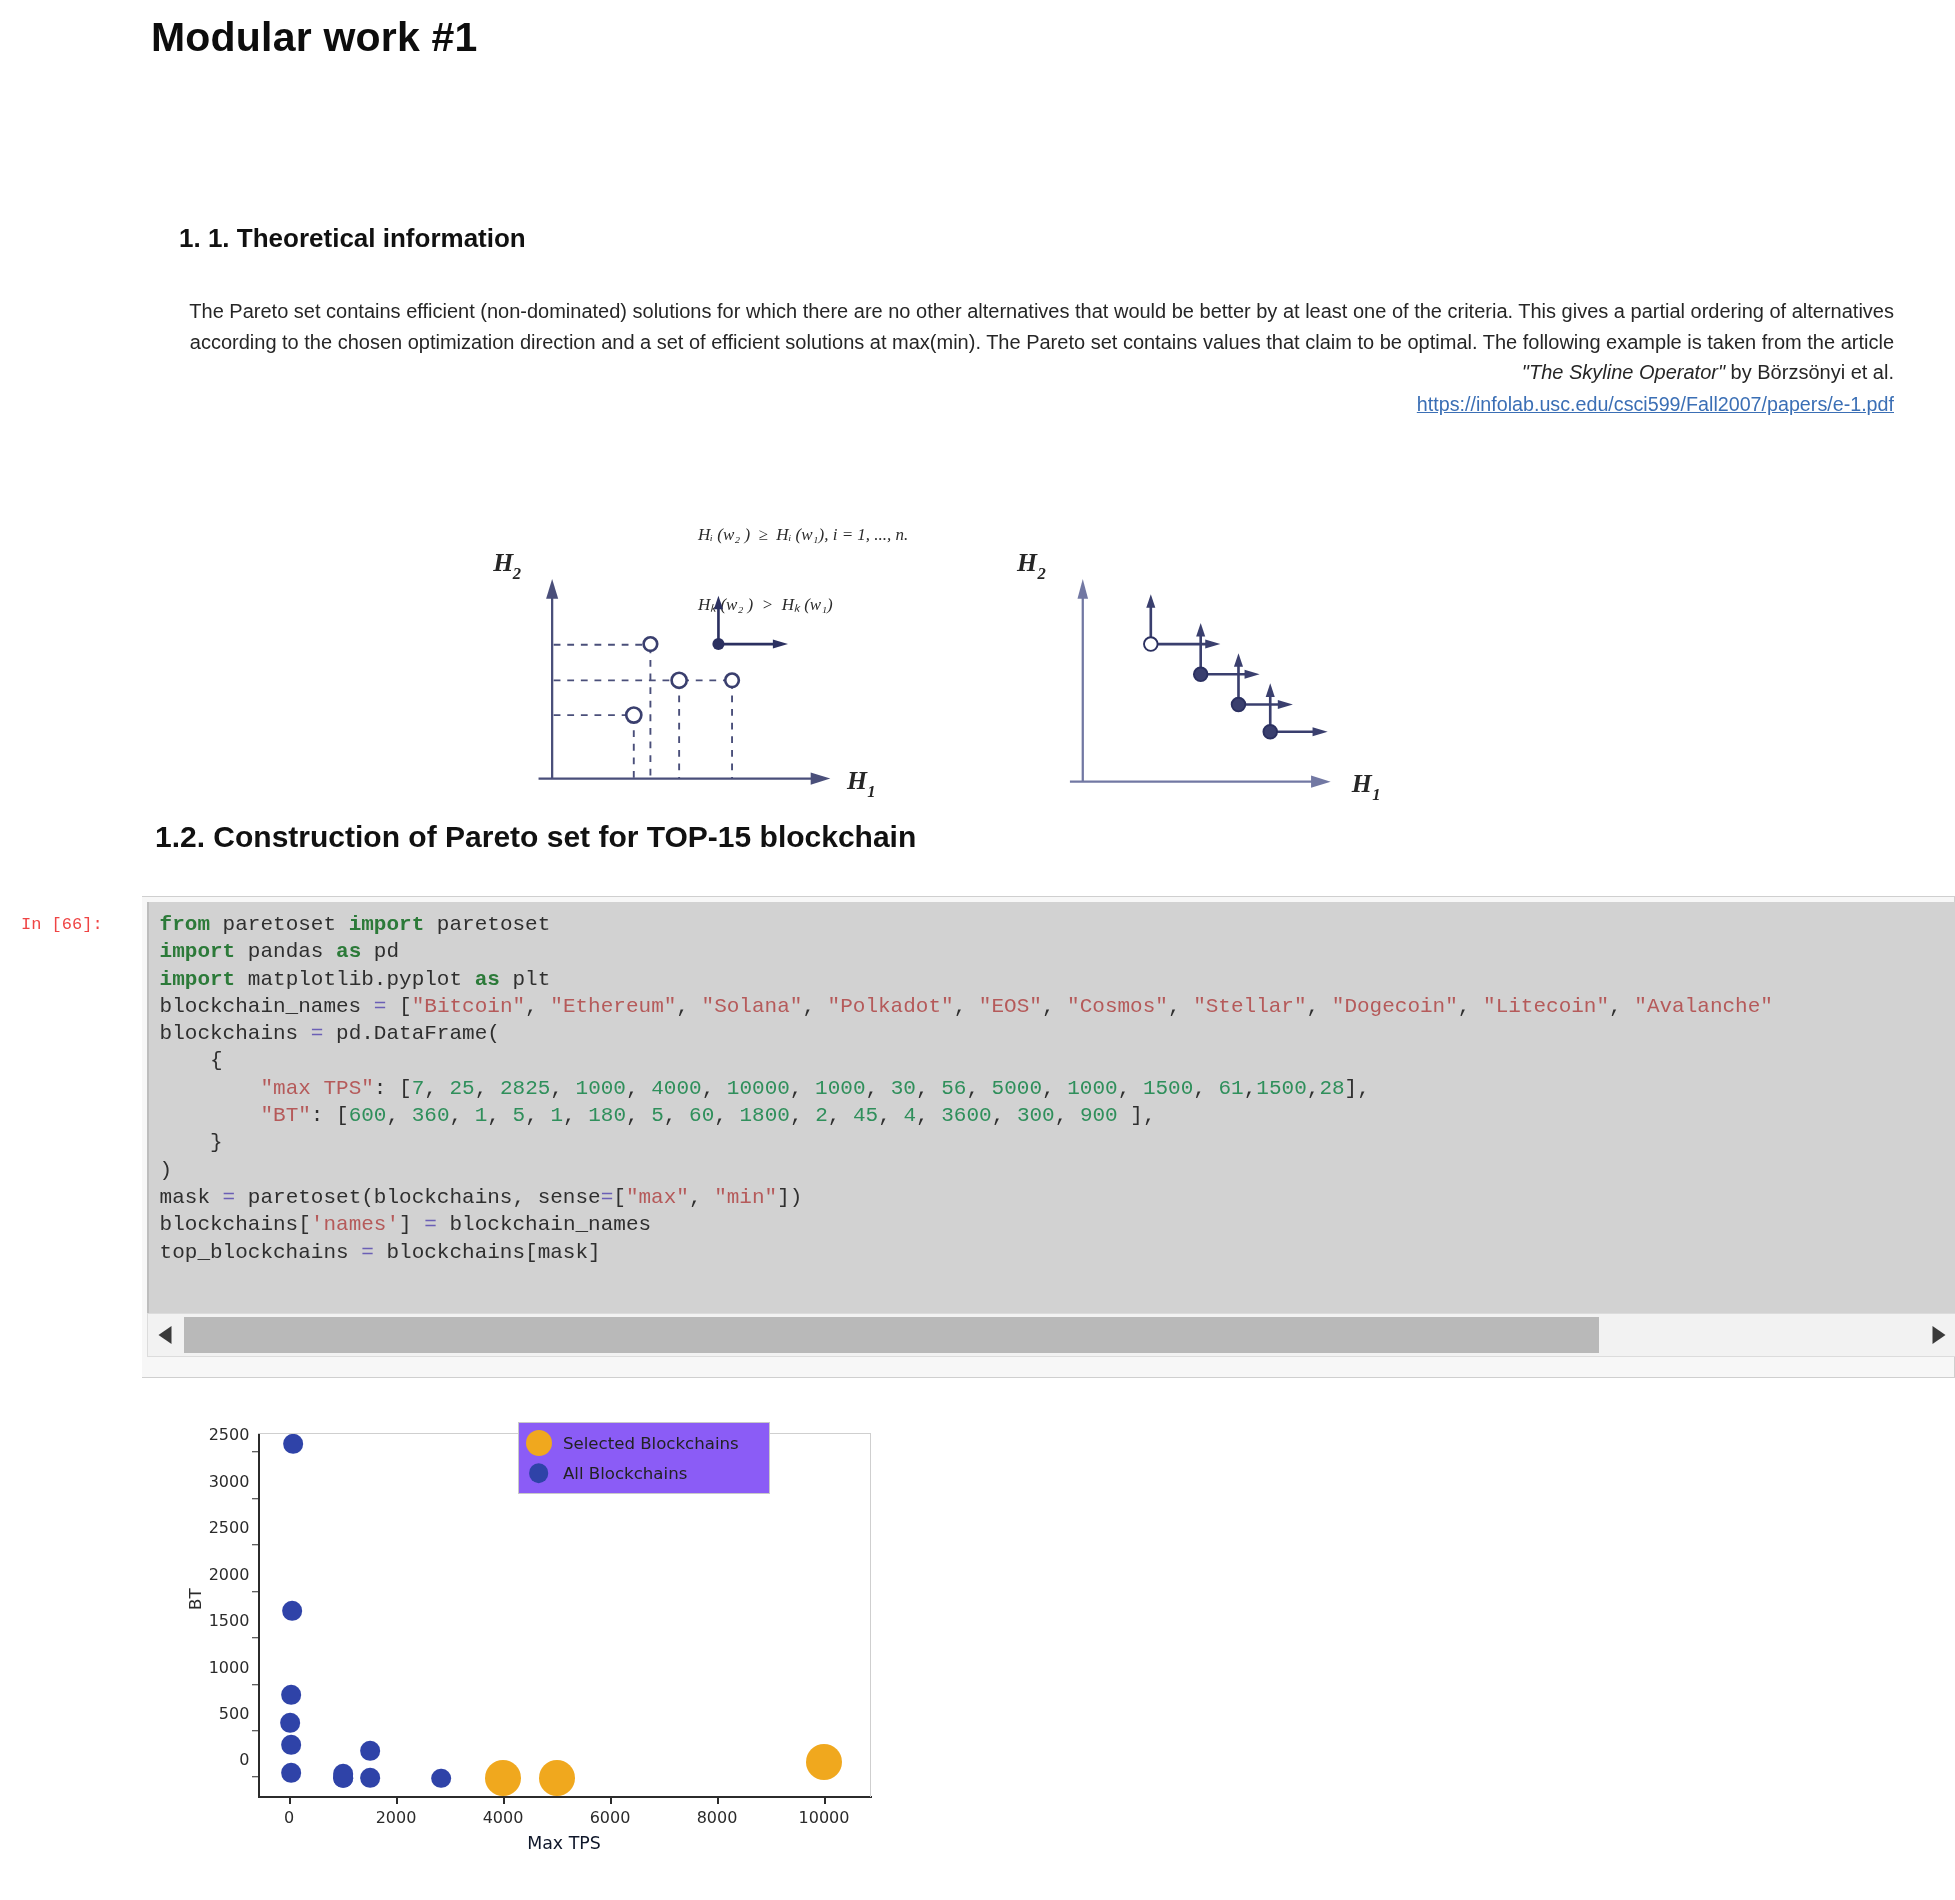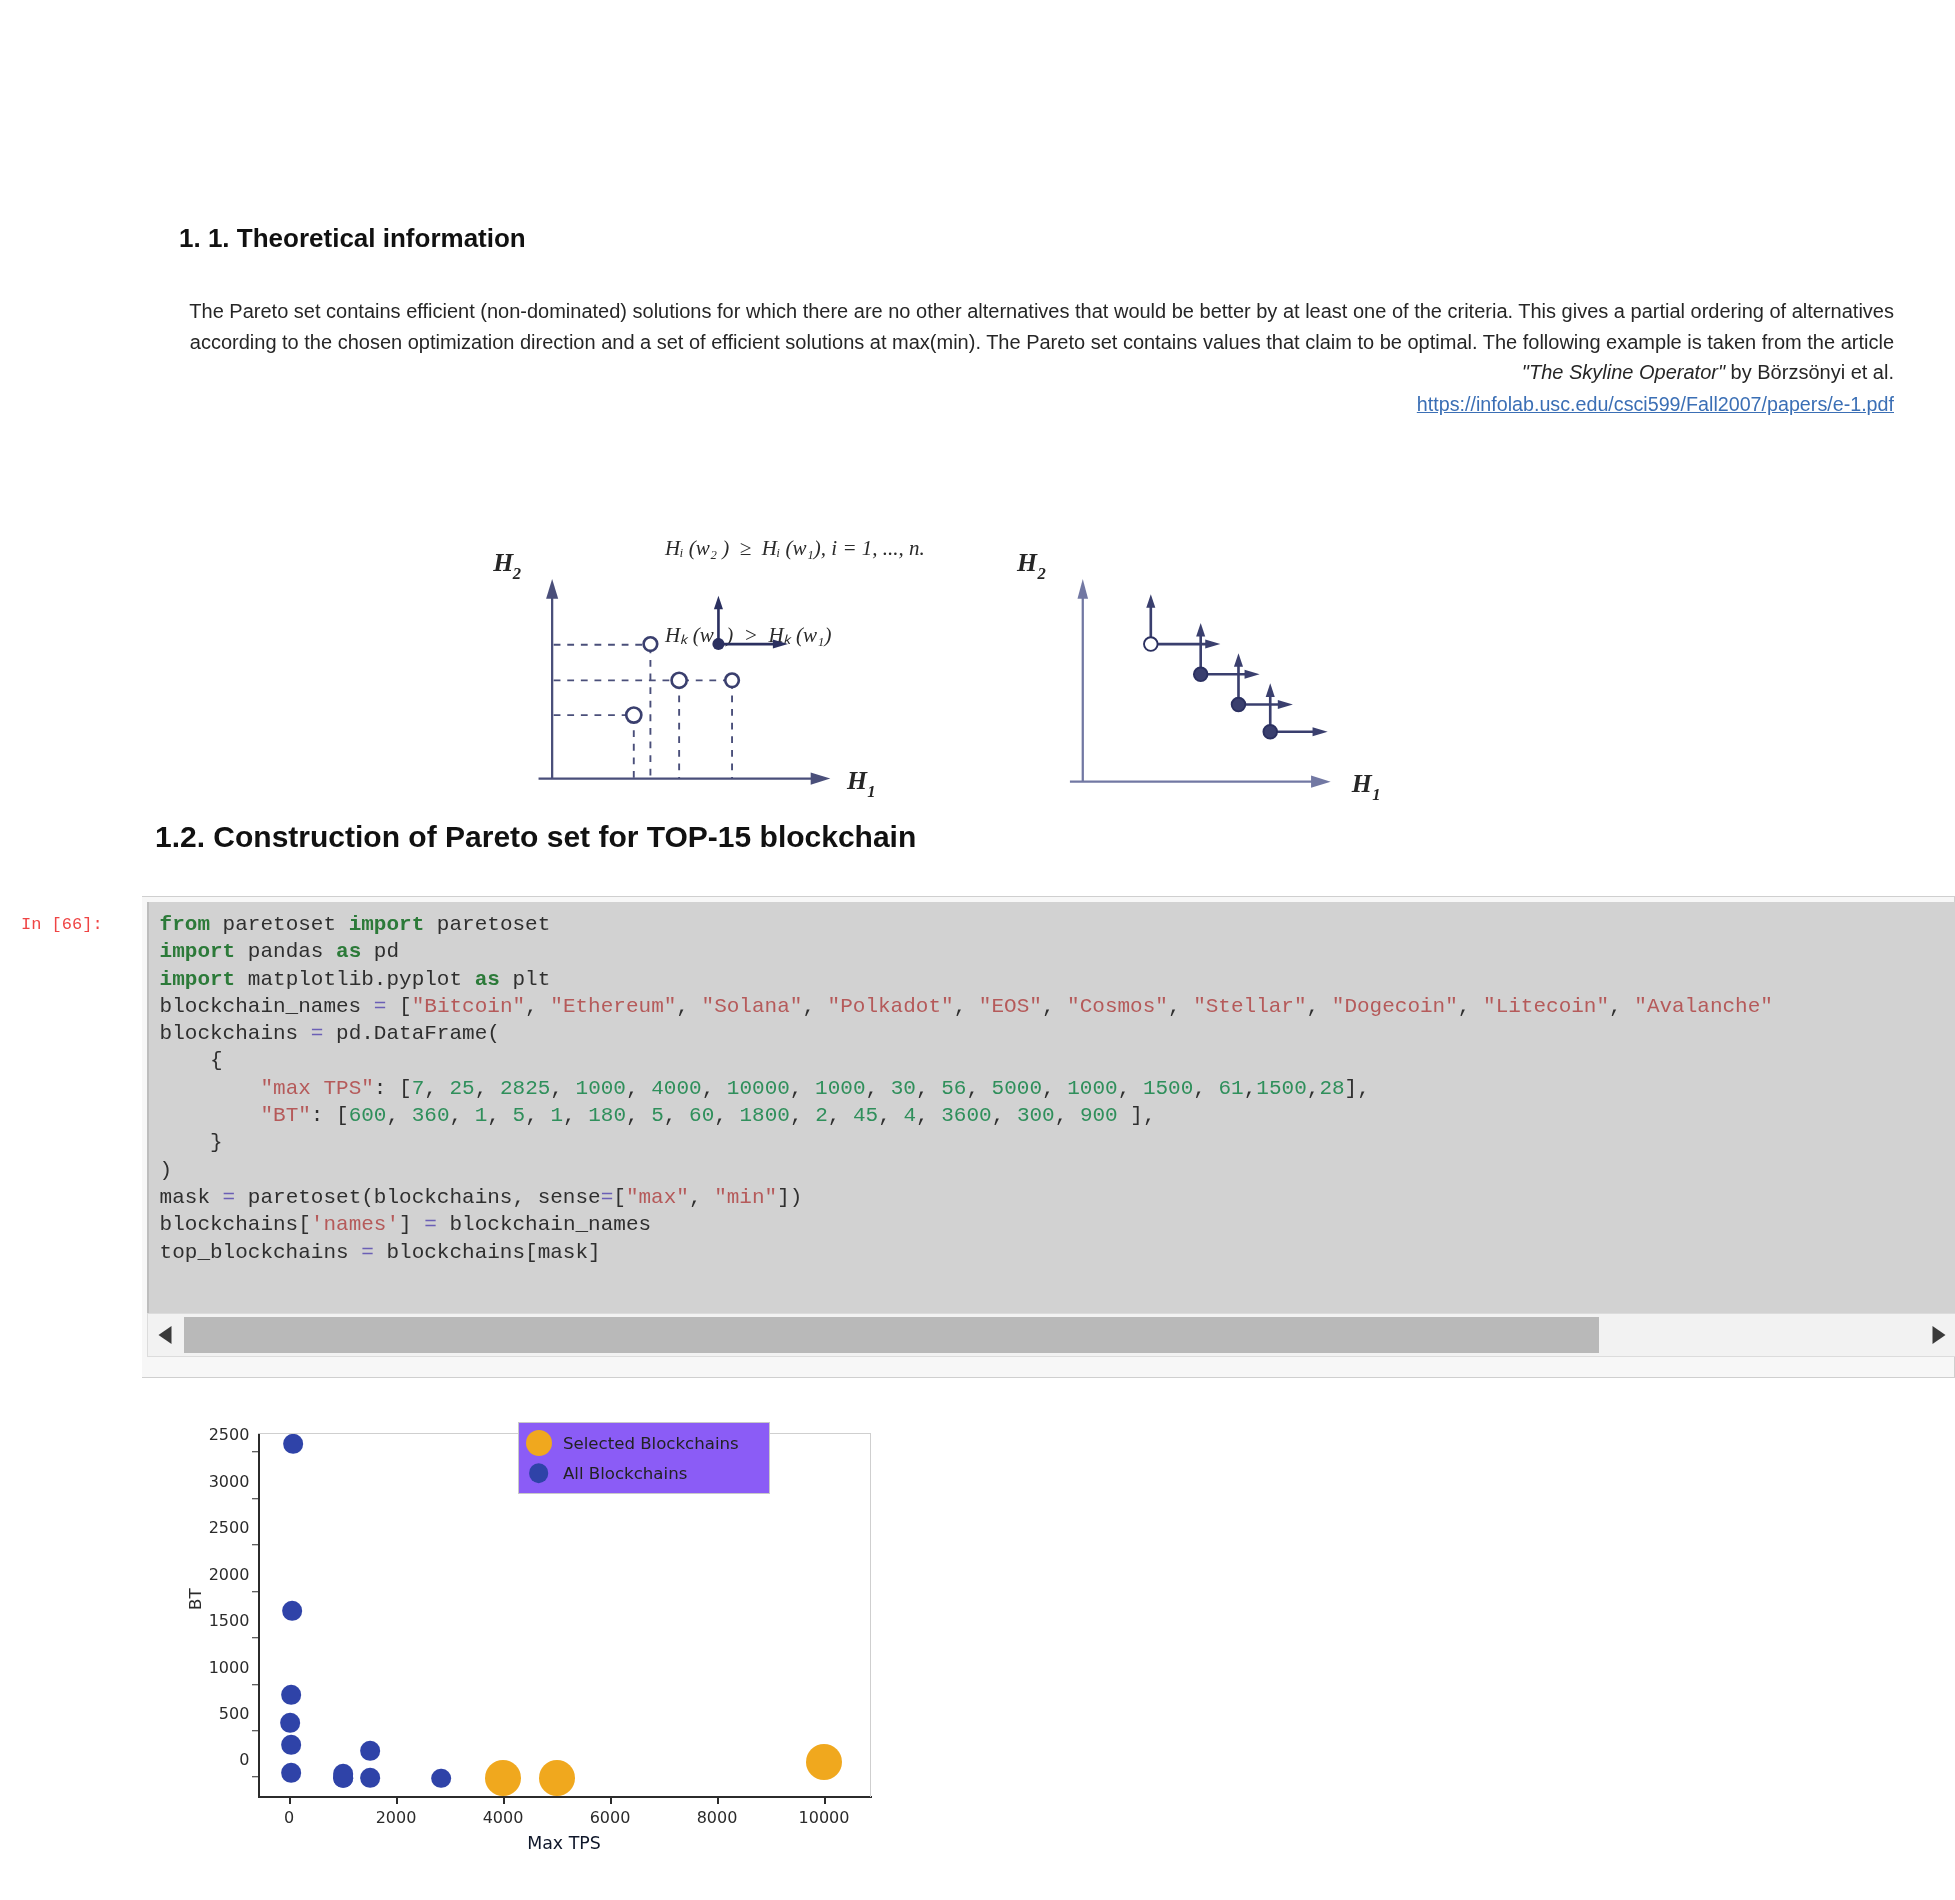--- a/index.html
+++ b/index.html
@@ -37,23 +37,23 @@
     font-size:20px;line-height:1.53;color:#262626;text-align:right;
   }
   .para .ital{font-style:italic;}
   .link{
     display:inline-block;margin-top:1.5px;
     color:#3b6fb5;text-decoration:underline;font-size:19.7px;
   }
 
   
   .formula{
-    position:absolute;left:665px;top:476px;
+    position:absolute;left:698px;top:476px;
     font-family:"Liberation Serif", serif;
-    font-size:21px;color:#2b2b2b;line-height:1.38;
+    font-size:17px;color:#2b2b2b;line-height:1.38;
     font-style:italic;
     white-space:pre;
   }
 
   
   .figwrap{position:absolute;left:469px;top:529px;width:1028px;height:280px;}
 
   
   .cellzone{
     position:absolute;left:0px;top:896px;width:1955px;height:484px;
@@ -154,20 +154,21 @@
   .lmark.sel{width:26px;height:26px;background:#f0a81e;}
   .lmark.all{width:19.7px;height:19.7px;background:#2f43a8;}
   .ltxt{position:absolute;left:44px;top:50%;transform:translateY(-50%);
         font-size:16.6px;color:#222;white-space:nowrap;font-family:"DejaVu Sans", sans-serif;}
 </style>
 </head>
 <body>
 
 <div class="page">
 
+  <div class="h-title">Modular work #1</div>
   <div class="h-sec1">1. 1. Theoretical information</div>
 
   <div class="para">
     <span>The Pareto set contains efficient (non-dominated) solutions for which there are no other alternatives that would be better by at least one of the criteria. This gives a partial ordering of alternatives according to the chosen optimization direction and a set of efficient solutions at max(min). The Pareto set contains values that claim to be optimal. The following example is taken from the article </span><span class="ital">"The Skyline Operator"</span><span> by Börzsönyi et al.</span><br>
     <a class="link" href="#">https://infolab.usc.edu/csci599/Fall2007/papers/e-1.pdf</a>
   </div>
 
   <div class="formula">
     <div>Hᵢ (w₂ )  ≥  Hᵢ (w₁), i = 1, ..., n.</div>
     <div>Hₖ (w₂ )  &gt;  Hₖ (w₁)</div>

